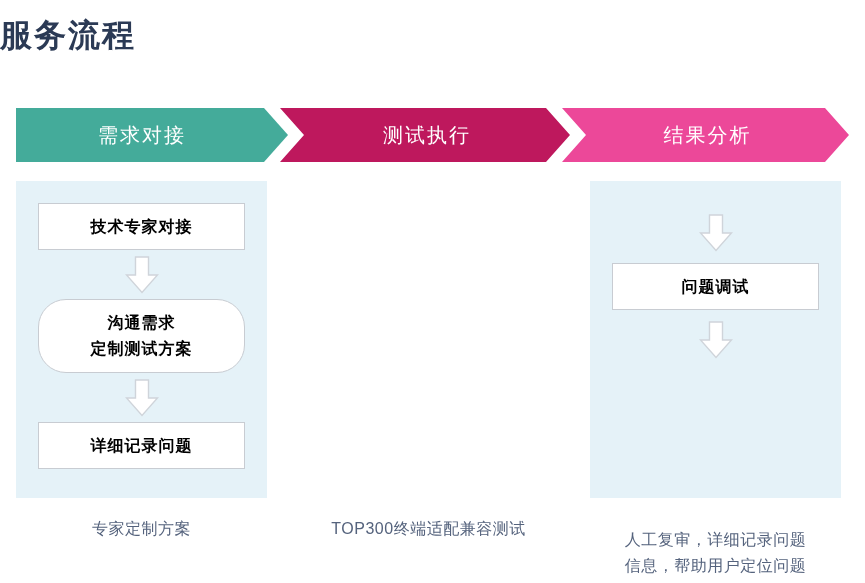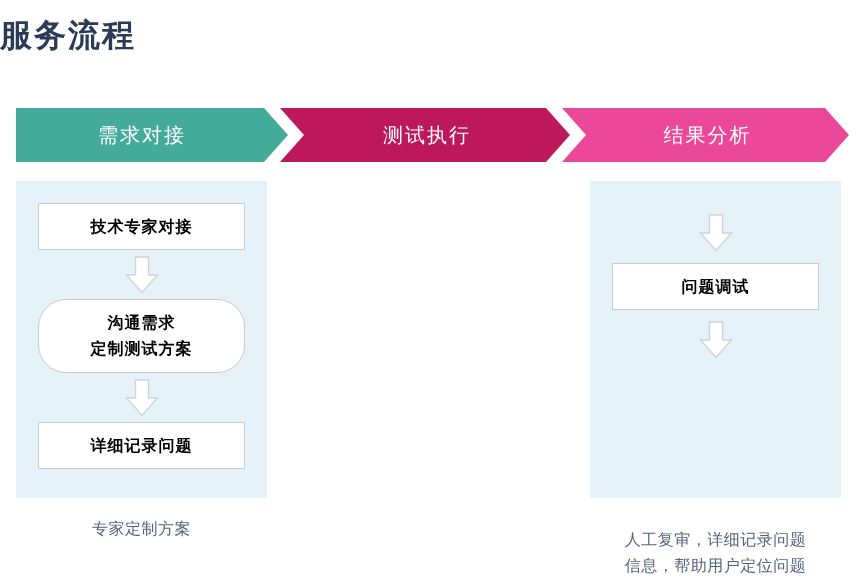--- a/index.html
+++ b/index.html
@@ -251,20 +251,23 @@
     </div>
 
   </div>
 
   <div class="captions">
 
     <div class="caption c1">
       <span class="ln">专家定制方案</span>
     </div>
 
+    <div class="caption c2">
+      <span class="ln">TOP300终端适配兼容测试</span>
+    </div>
 
     <div class="caption c3">
       <span class="ln">人工复审，详细记录问题</span>
       <span class="ln">信息，帮助用户定位问题</span>
     </div>
 
   </div>
 
 </div>
 

